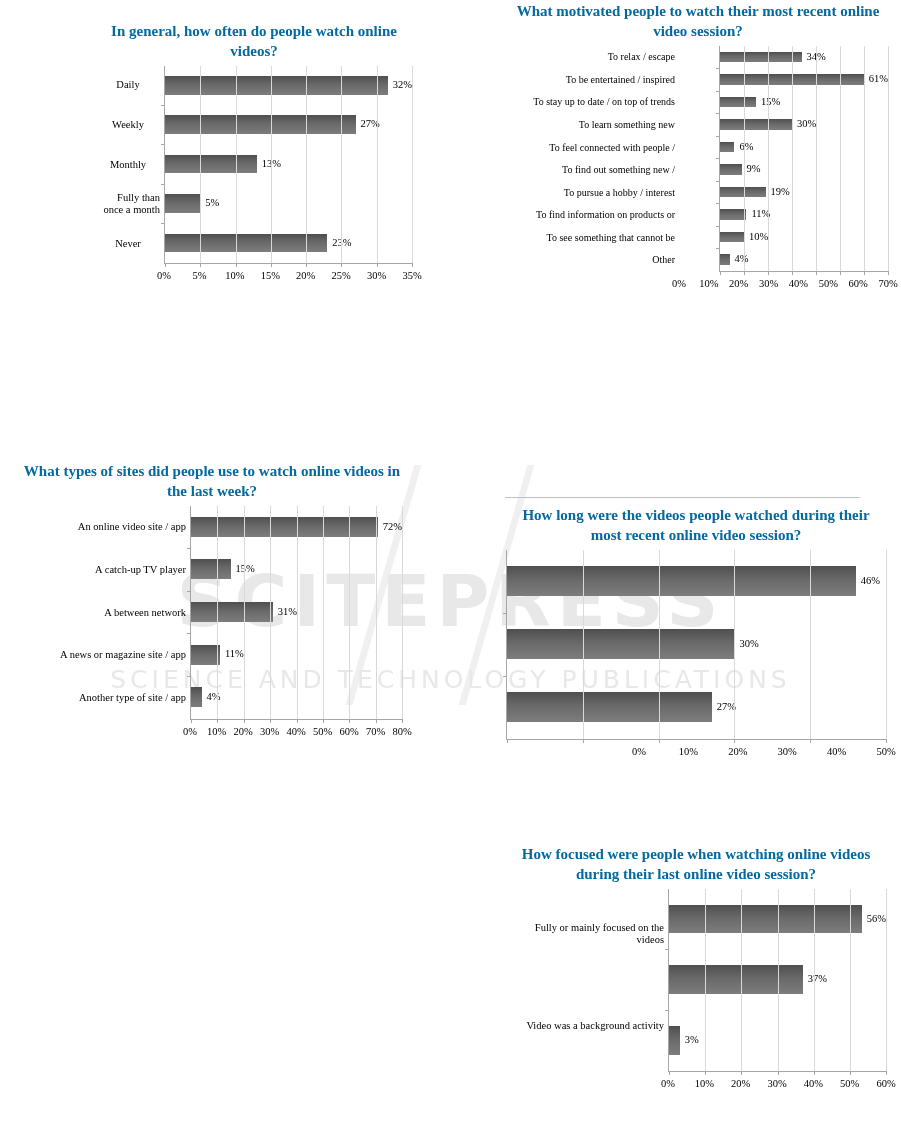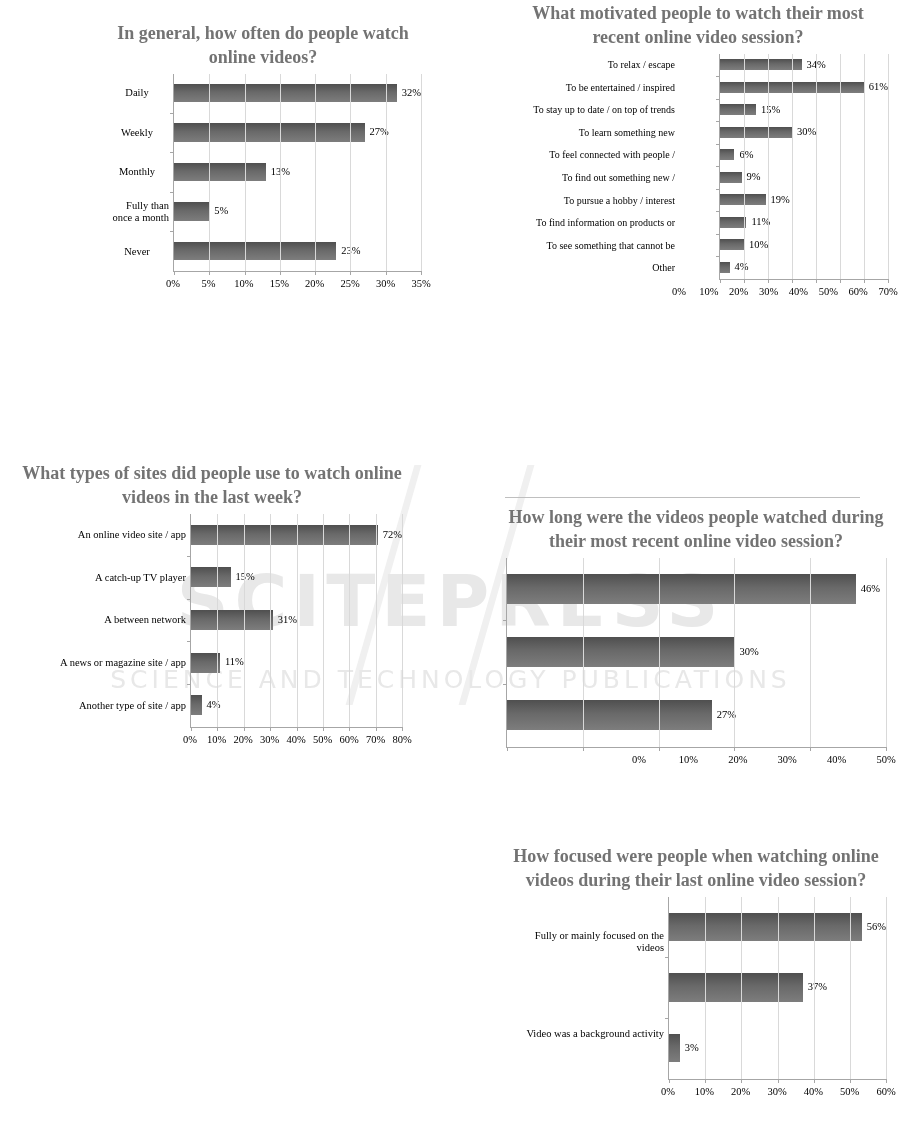--- a/index.html
+++ b/index.html
@@ -59,24 +59,24 @@
   }
 
   
   .chart {
     position: absolute;
     z-index: 2;
   }
   .chart-title {
     text-align: center;
     font-weight: 700;
-    font-size: 18px;
+    font-size: 15px;
     line-height: 1.32;
     margin: 0 0 4px 0;
-    color: #737373;
+    color: #0369a1;
   }
   .plot-wrap {
     position: relative;
     display: flex;
     align-items: stretch;
   }
   .cat-axis {
     display: flex;
     flex-direction: column;
     justify-content: space-around;
@@ -153,21 +153,21 @@
     white-space: nowrap;
   }
   .separator-line {
     position: absolute;
     background: #bfbfbf;
     height: 1px;
     z-index: 2;
   }
 
   
-  #chart1 { left: 105px; top: 22px; width: 316px; }
+  #chart1 { left: 96px; top: 22px; width: 316px; }
   #chart1 .cat-axis { width: 68px; align-items: center; }
   #chart1 .plot-wrap { height: 198px; }
 
   #chart2 { left: 508px; top: 2px; width: 380px; }
   #chart2 .cat-axis { width: 171px; }
   #chart2 .plot-wrap { height: 226px; gap: 40px; }
   #chart2 .cat-label { font-size: 10px; }
 
   #chart3 { left: 22px; top: 462px; width: 380px; }
   #chart3 .cat-axis { width: 168px; }

